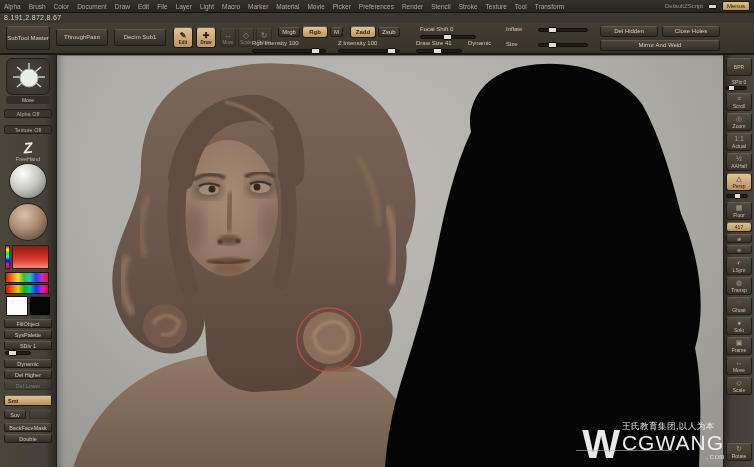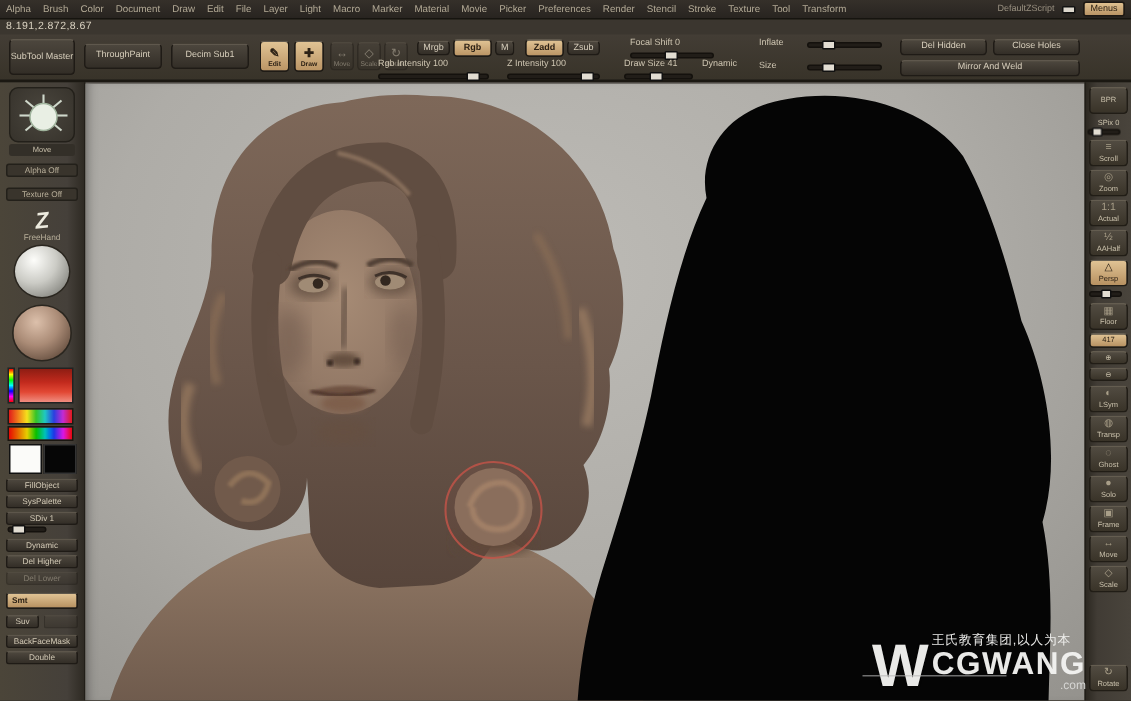--- a/index.html
+++ b/index.html
@@ -102,22 +102,22 @@
 
   
   #watermark { position:absolute; right:30px; bottom:7px; display:flex; align-items:flex-end;
     gap:4px; color:#f3f3f1; opacity:.96; }
   #watermark .wm-line { position:absolute; left:-6px; bottom:9px; width:96px; height:1px;
     background:rgba(190,190,190,.6); }
   .wm-w { font-size:40px; font-weight:bold; line-height:32px; letter-spacing:-2px;
     text-shadow:0 0 2px rgba(0,0,0,.4); }
   .wm-text { display:flex; flex-direction:column; align-items:flex-start; }
   .wm-cn { font-size:8.5px; letter-spacing:.5px; }
-  .wm-brand { font-size:21px; font-weight:bold; letter-spacing:1px; line-height:20px; }
-  .wm-com { font-size:8px; align-self:flex-end; color:#d8d8d6; line-height:7px; }
+  .wm-brand { font-size:21px; font-weight:normal; letter-spacing:1px; line-height:20px; }
+  .wm-com { font-size:8px; align-self:flex-end; color:#d8d8d6; line-height:7px;font-family:Liberation Mono, monospace; }
 </style>
 </head>
 <body>
 
 <div id="menubar">
   <span class="menu-item">Alpha</span>
   <span class="menu-item">Brush</span>
   <span class="menu-item">Color</span>
   <span class="menu-item">Document</span>
   <span class="menu-item">Draw</span>

